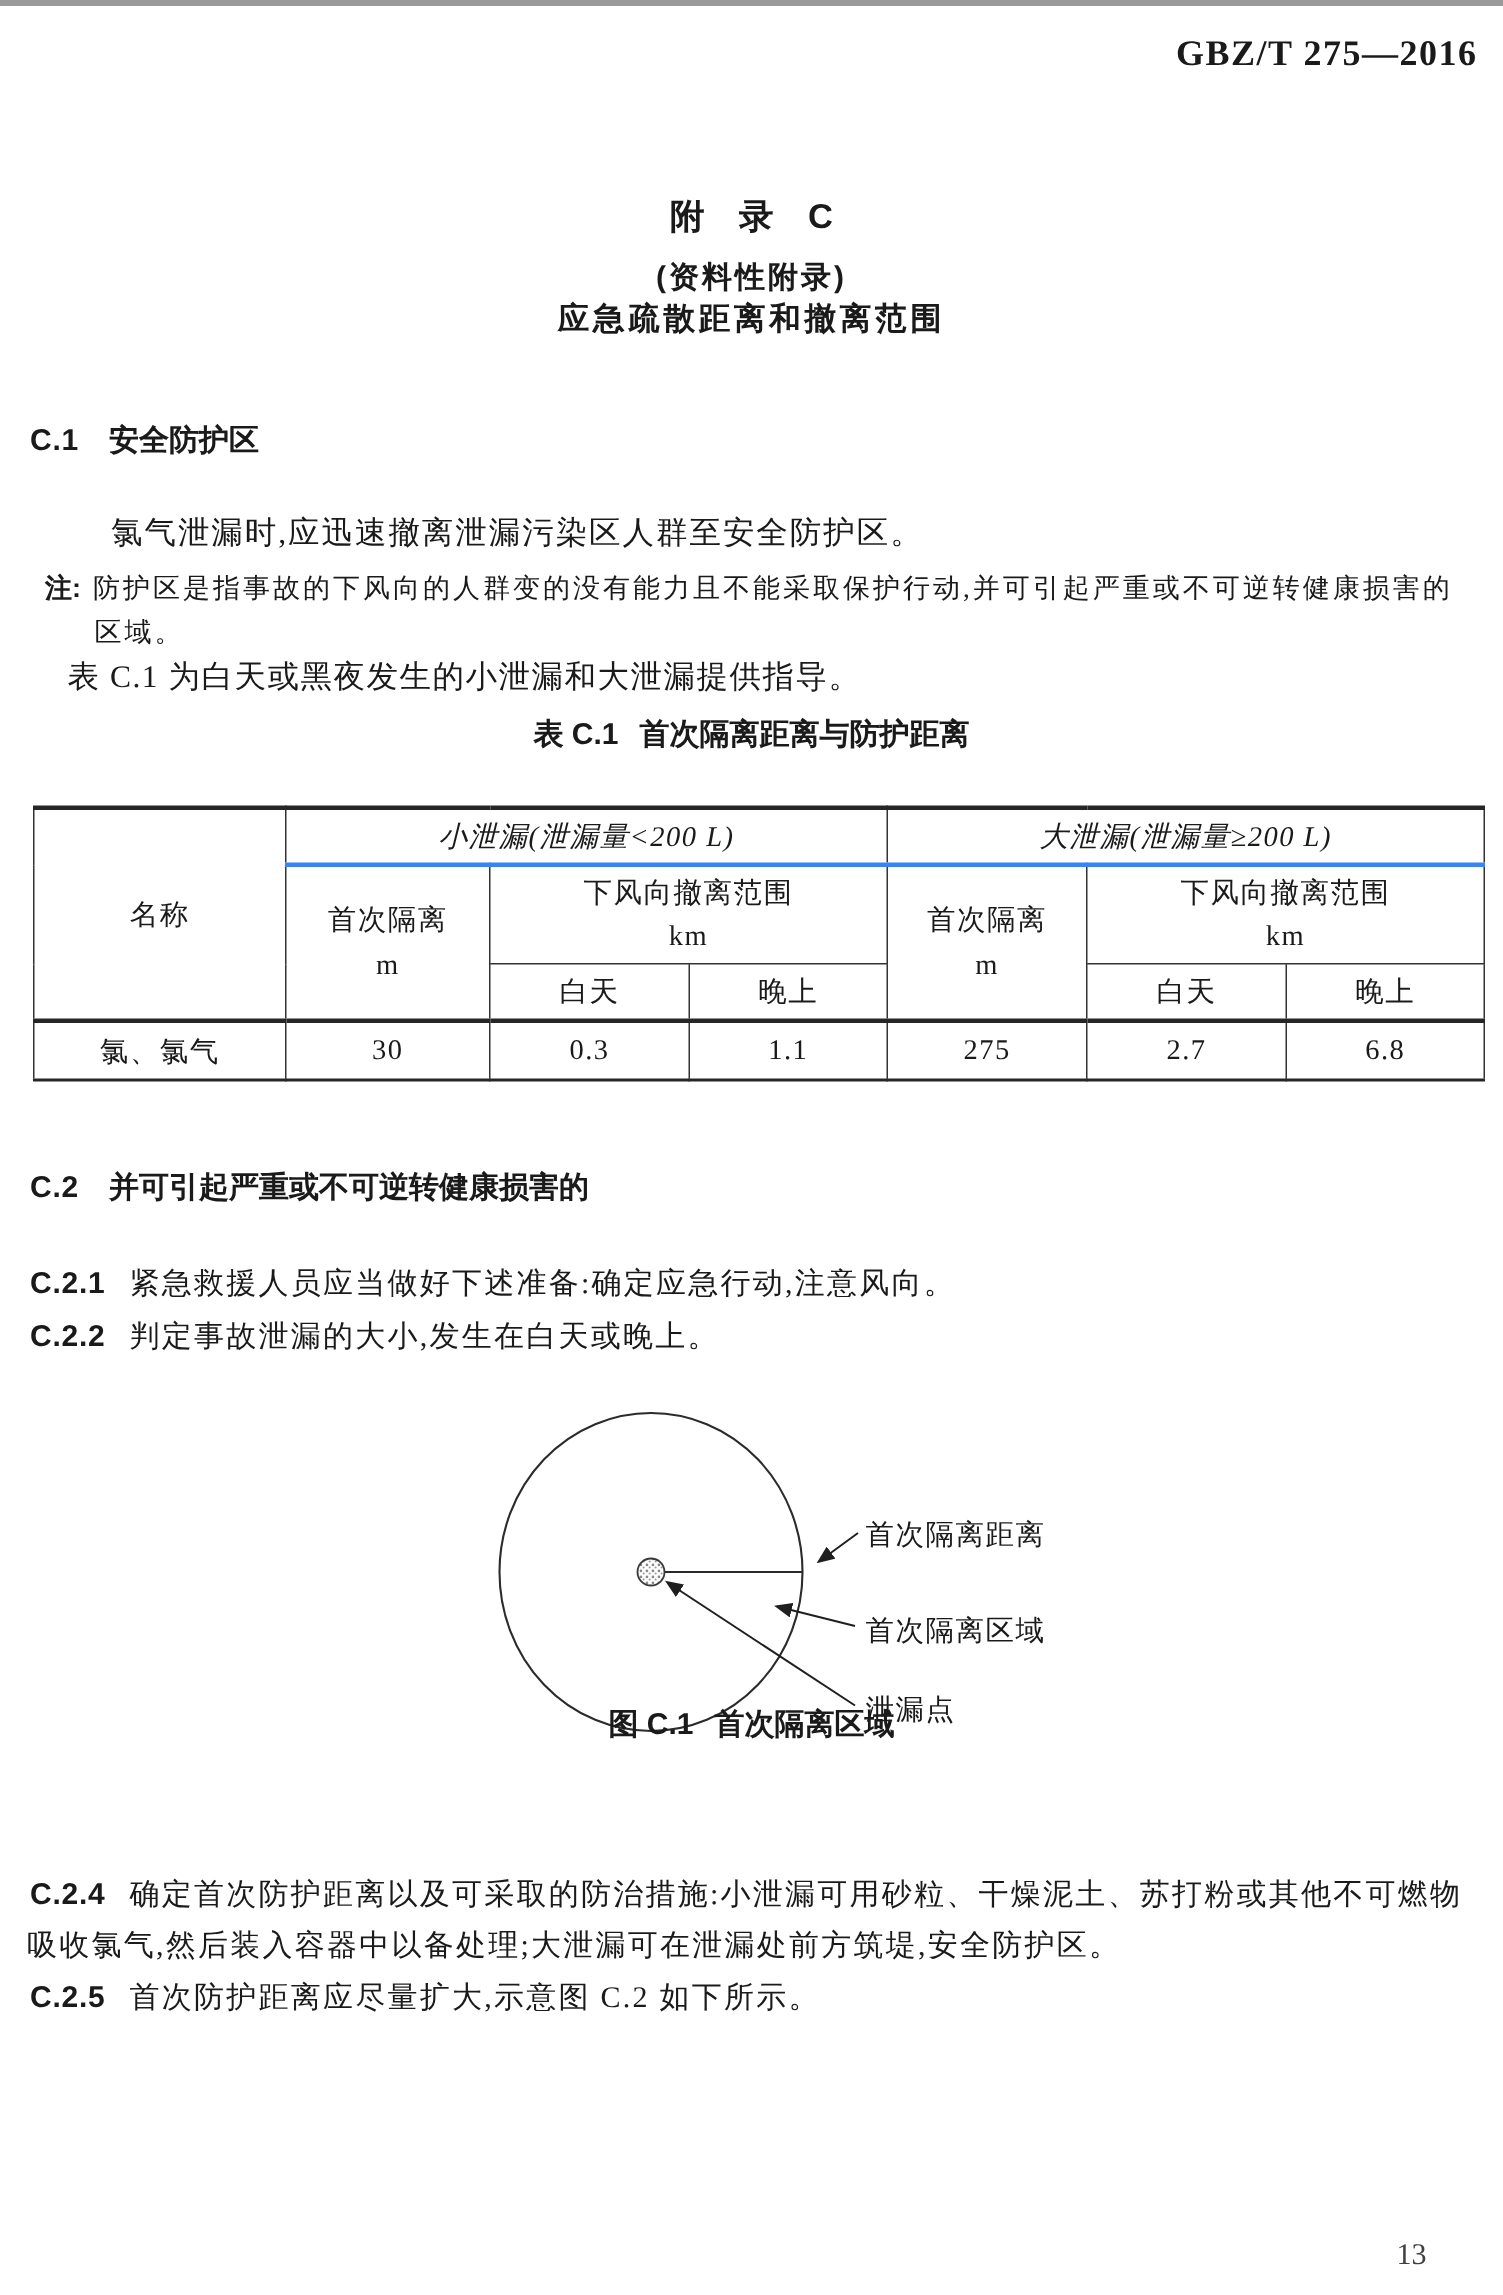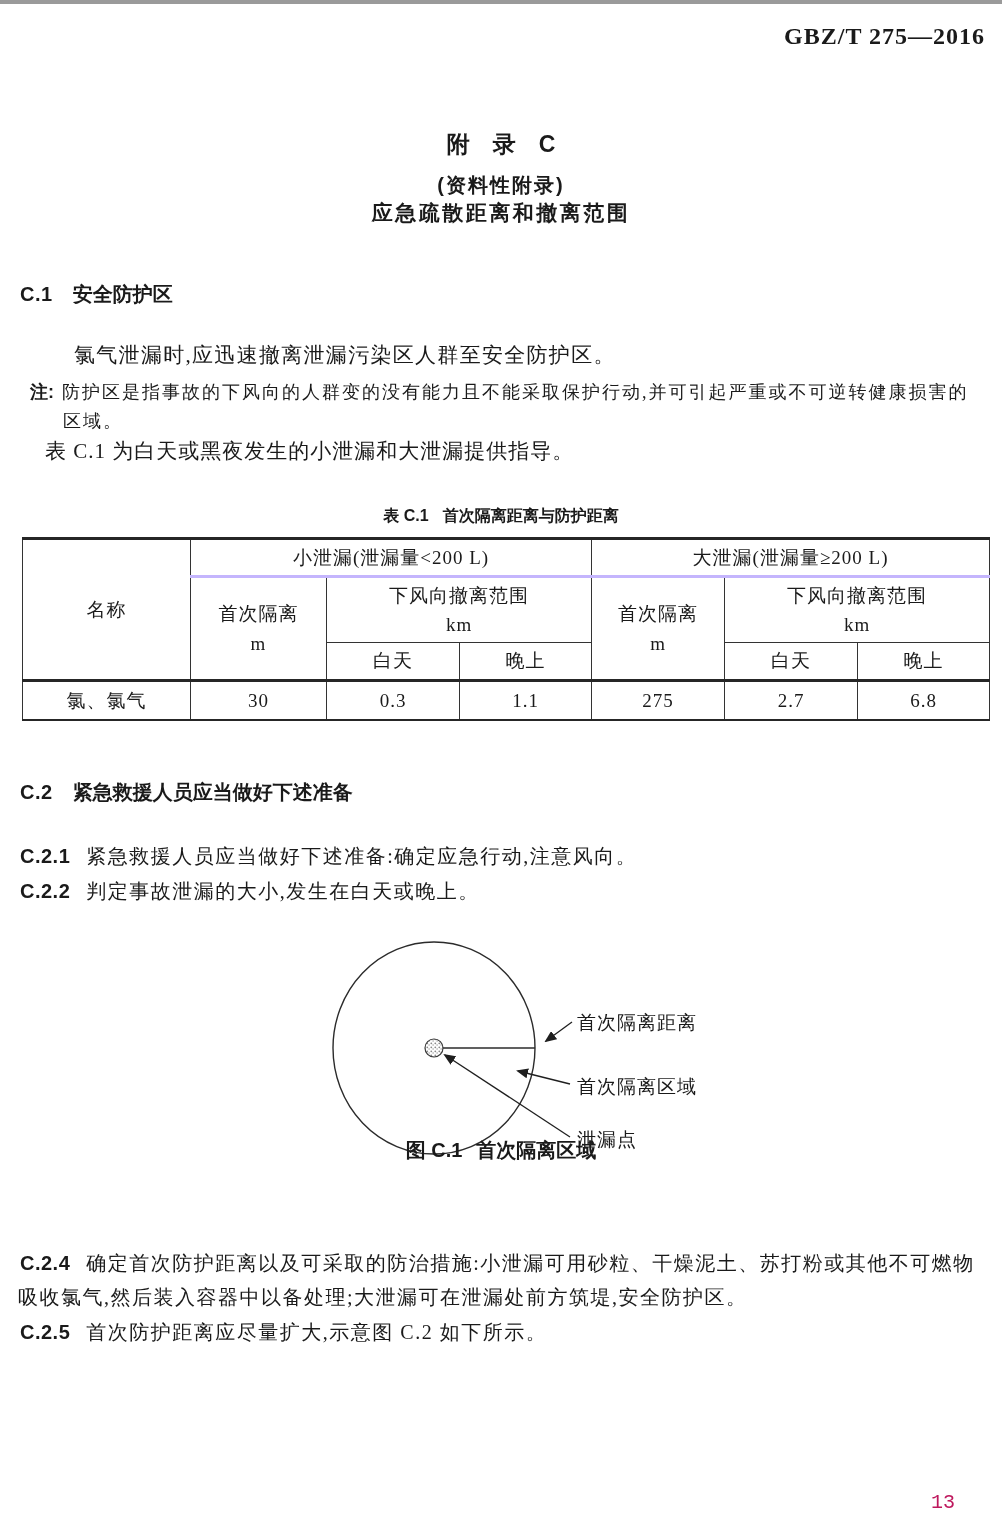--- a/index.html
+++ b/index.html
@@ -25,35 +25,35 @@
   .c2-head { top:778px; left:20px; }
 
   .body-text { font-size:20px; letter-spacing:1.3px; }
   .p1 { top:341px; left:74px; font-size:21px; }
   .note-line { font-size:18px; letter-spacing:2px; }
   .note1 { top:379px; left:30px; }
   .note1 .note-label { font-size:18px; margin-right:8px; letter-spacing:0; }
   .note2 { top:408px; left:63px; }
   .p2 { top:437px; left:45px; font-size:21px; letter-spacing:1px; }
 
-  .tbl-cap { top:504px; font-size:16px; }
+  .tbl-cap { top:476px; font-size:20px; }
   .cap-num { margin-right:14px; }
 
   table.c1 {
     position:absolute; top:533px; left:22px; width:966px;
     border-collapse:collapse; table-layout:fixed;
     font-size:19px;
   }
   table.c1 { border-top:3px solid #262626; border-bottom:2px solid #262626; }
   table.c1 td {
     border:1px solid #333; text-align:center; vertical-align:middle;
     padding:0; letter-spacing:1px;
   }
   tr.r1 td { height:35px; }
-  tr.r1 td.thick-under { border-bottom:3px solid #c4b5fd; }
+  tr.r1 td.thick-under { border-bottom:3px solid #3b82f6;font-style:italic; }
   tr.r2 td { height:64px; line-height:1.55; }
   tr.r3 td { height:36px; }
   tr.r4 td { height:37px; border-top:3px solid #262626; }
 
   .item { left:20px; font-size:20px; letter-spacing:1.5px; }
   .item .item-num { font-size:20px; margin-right:16px; letter-spacing:0.5px; }
   .i1 { top:842px; }
   .i2 { top:877px; }
   .i3 { top:911px; }
   .i4a { top:1249px; }
@@ -61,21 +61,21 @@
   .i5  { top:1318px; }
 
   .fig-cap { top:1136px; font-size:20px; }
 
   svg.figure { position:absolute; top:930px; left:318px; }
   svg.figure text {
     font-family:"Liberation Serif","DejaVu Serif",serif;
     font-size:19px; fill:#1a1a1a; letter-spacing:1px;
   }
 
-  .page-num { top:1489px; left:931px; font-size:20px; color:#be185d;font-family:Liberation Mono, monospace; }
+  .page-num { top:1489px; left:931px; font-size:20px; color:#404040; }
 </style>
 </head>
 <body>
 
 <div class="page">
 
   <div class="abs doc-code">GBZ/T 275—2016</div>
 
   <div class="abs center t1 hei">附　录　C</div>
   <div class="abs center t2 hei">(资料性附录)</div>
@@ -144,21 +144,21 @@
         <td>0.3</td>
         <td>1.1</td>
         <td>275</td>
         <td>2.7</td>
         <td>6.8</td>
       </tr>
     </tbody>
   </table>
 
   <div class="abs sec-head c2-head hei">
-    <span class="sec-num">C.2</span><span>紧急救援人员应当做好下述准备</span>
+    <span class="sec-num">C.2</span><span>并可引起严重或不可逆转健康损害的</span>
   </div>
 
   <div class="abs item i1">
     <span class="item-num hei">C.2.1</span><span>紧急救援人员应当做好下述准备:确定应急行动,注意风向。</span>
   </div>
   <div class="abs item i2">
     <span class="item-num hei">C.2.2</span><span>判定事故泄漏的大小,发生在白天或晚上。</span>
   </div>
 
   <svg class="figure" width="390" height="238" viewBox="0 0 390 238">

